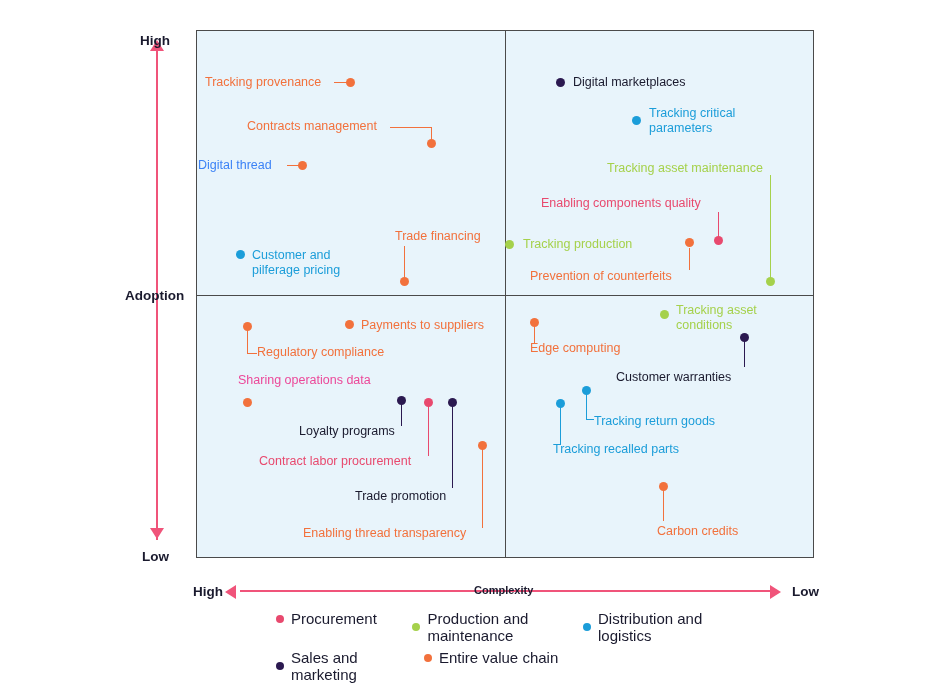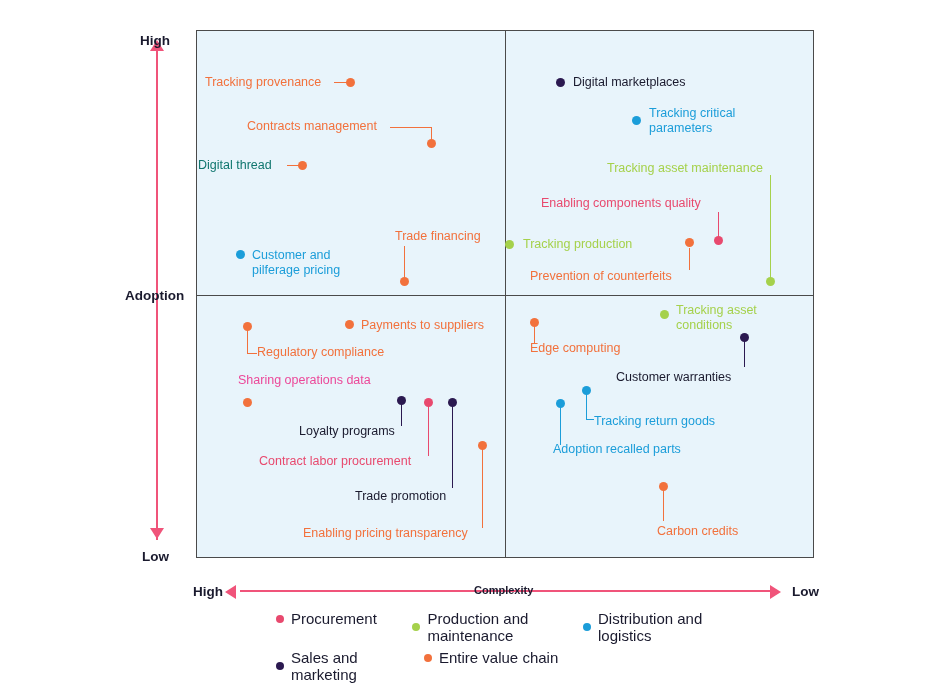--- a/index.html
+++ b/index.html
@@ -93,21 +93,21 @@
   <div class="dot" style="left:346px;top:78px;background:#f2713c;"></div>
   <div class="pt-label" style="left:205px;top:75px;color:#f2713c;">Tracking provenance</div>
 
   <div class="conn" style="left:390px;top:127px;width:42px;height:1px;background:#f2713c;"></div>
   <div class="conn" style="left:431px;top:127px;width:1px;height:15px;background:#f2713c;"></div>
   <div class="dot" style="left:427px;top:139px;background:#f2713c;"></div>
   <div class="pt-label" style="left:247px;top:119px;color:#f2713c;">Contracts management</div>
 
   <div class="conn" style="left:287px;top:165px;width:17px;height:1px;background:#f2713c;"></div>
   <div class="dot" style="left:298px;top:161px;background:#f2713c;"></div>
-  <div class="pt-label" style="left:198px;top:158px;color:#0f766e;">Digital thread</div>
+  <div class="pt-label" style="left:198px;top:158px;color:#3b82f6;">Digital thread</div>
 
   <div class="dot" style="left:236px;top:250px;background:#1b9dd9;"></div>
   <div class="pt-label" style="left:252px;top:248px;color:#1b9dd9;">
     <span>Customer and</span><br>
     <span>pilferage pricing</span>
   </div>
 
   <div class="conn" style="left:404px;top:246px;width:1px;height:33px;background:#f2713c;"></div>
   <div class="dot" style="left:400px;top:277px;background:#f2713c;"></div>
   <div class="pt-label" style="left:395px;top:229px;color:#f2713c;">Trade financing</div>
@@ -154,21 +154,21 @@
   <div class="conn" style="left:428px;top:404px;width:1px;height:52px;background:#e8496e;"></div>
   <div class="dot" style="left:424px;top:398px;background:#e8496e;"></div>
   <div class="pt-label" style="left:259px;top:454px;color:#e8496e;">Contract labor procurement</div>
 
   <div class="conn" style="left:452px;top:404px;width:1px;height:84px;background:#2b1950;"></div>
   <div class="dot" style="left:448px;top:398px;background:#2b1950;"></div>
   <div class="pt-label" style="left:355px;top:489px;color:#1a1a2e;">Trade promotion</div>
 
   <div class="conn" style="left:482px;top:449px;width:1px;height:79px;background:#f2713c;"></div>
   <div class="dot" style="left:478px;top:441px;background:#f2713c;"></div>
-  <div class="pt-label" style="left:303px;top:526px;color:#f2713c;">Enabling pricing transparency</div>
+  <div class="pt-label" style="left:303px;top:526px;color:#f2713c;">Enabling thread transparency</div>
 
   <div class="conn" style="left:534px;top:326px;width:1px;height:17px;background:#f2713c;"></div>
   <div class="dot" style="left:530px;top:318px;background:#f2713c;"></div>
   <div class="pt-label" style="left:530px;top:341px;color:#f2713c;">Edge computing</div>
 
   <div class="dot" style="left:660px;top:310px;background:#a5d14b;"></div>
   <div class="pt-label" style="left:676px;top:303px;color:#a5d14b;">
     <span>Tracking asset</span><br>
     <span>conditions</span>
   </div>
@@ -177,21 +177,21 @@
   <div class="dot" style="left:740px;top:333px;background:#2b1950;"></div>
   <div class="pt-label" style="left:616px;top:370px;color:#1a1a2e;">Customer warranties</div>
 
   <div class="conn" style="left:586px;top:394px;width:1px;height:26px;background:#1b9dd9;"></div>
   <div class="conn" style="left:586px;top:419px;width:8px;height:1px;background:#1b9dd9;"></div>
   <div class="dot" style="left:582px;top:386px;background:#1b9dd9;"></div>
   <div class="pt-label" style="left:594px;top:414px;color:#1b9dd9;">Tracking return goods</div>
 
   <div class="conn" style="left:560px;top:407px;width:1px;height:38px;background:#1b9dd9;"></div>
   <div class="dot" style="left:556px;top:399px;background:#1b9dd9;"></div>
-  <div class="pt-label" style="left:553px;top:442px;color:#1b9dd9;">Adoption recalled parts</div>
+  <div class="pt-label" style="left:553px;top:442px;color:#1b9dd9;">Tracking recalled parts</div>
 
   <div class="conn" style="left:663px;top:490px;width:1px;height:31px;background:#f2713c;"></div>
   <div class="dot" style="left:659px;top:482px;background:#f2713c;"></div>
   <div class="pt-label" style="left:657px;top:524px;color:#f2713c;">Carbon credits</div>
 
   <div class="legend">
     <div class="legend-row">
       <div class="legend-item" style="width:148px;">
         <span class="legend-dot" style="background:#e8496e;"></span>
         <span>Procurement</span>

